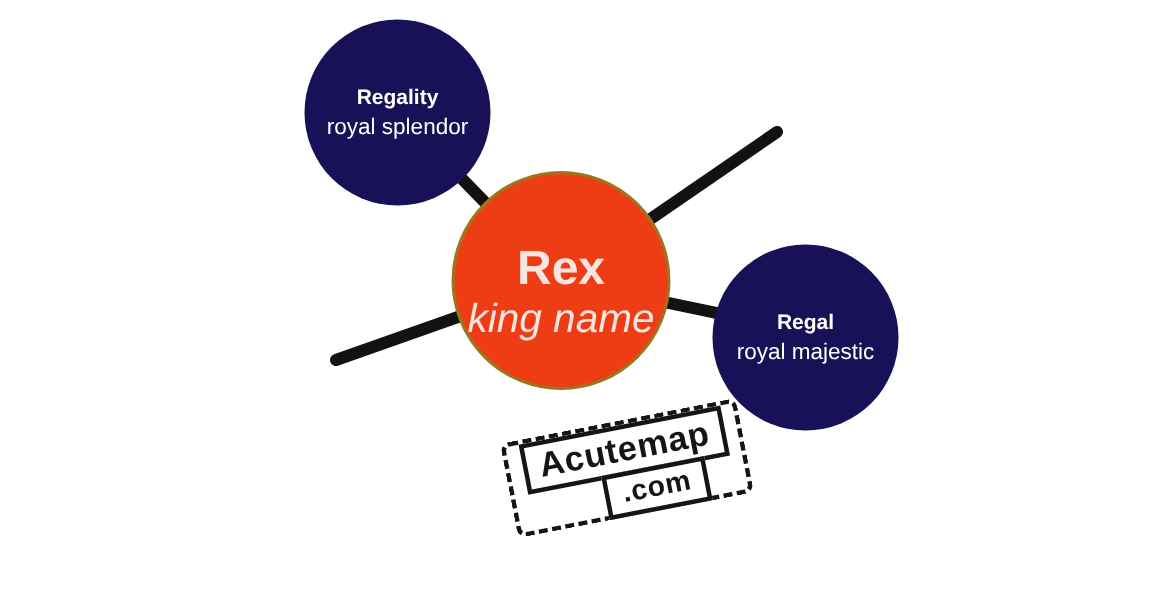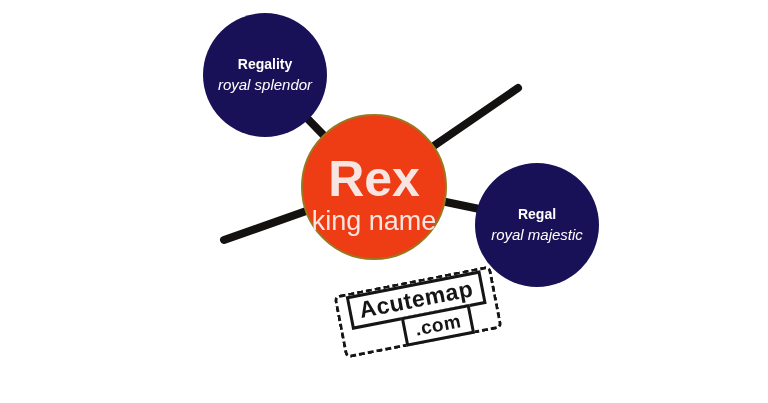--- a/index.html
+++ b/index.html
@@ -26,40 +26,40 @@
     border-radius: 50%;
     background: var(--node-fill, #191157);
     color: var(--node-text, #fff);
     display: flex; flex-direction: column;
     align-items: center; justify-content: center;
     text-align: center;
     padding: 4px;
     box-sizing: border-box;
   }
   .node-title { font-size: 14px; font-weight: 700; line-height: 1.25; }
-  .node-sub   { font-size: 15px; font-style: italic; line-height: 1.3; margin-top: 1px; }
+  .node-sub   { font-size: 15px; line-height: 1.3; margin-top: 1px; }
   .node-tl { left: 203px; top: 13px;  width: 124px; height: 124px; }
   .node-tr { left: 456px; top: 26px;  width: 124px; height: 124px; }
   .node-bl { left: 164px; top: 180px; width: 120px; height: 120px; }
   .node-br { left: 475px; top: 163px; width: 124px; height: 124px; }
   .center-node {
     position: absolute;
     left: 301px; top: 114px;
     width: 146px; height: 146px;
     border-radius: 50%;
     background: var(--center-fill, #ee3d15);
     border: 2px solid var(--center-ring, #9a771f);
     box-sizing: border-box;
     color: var(--center-text, #f8e4e0);
     display: flex; flex-direction: column;
     align-items: center; justify-content: center;
     text-align: center;
   }
-  .center-title { font-size: 50px; font-weight: 700; line-height: 1.05; margin-top: 16px; }
-  .center-sub   { font-size: 27px; font-weight: 400; line-height: 1.2; margin-top: 0; }
+  .center-title { font-size: 32px; font-weight: 700; line-height: 1.05; margin-top: 16px; }
+  .center-sub   { font-size: 27px; font-weight: 400; line-height: 1.2; margin-top: 0; font-style: italic; }
   .stamp {
     position: absolute;
     left: 338px; top: 280px;
     width: 160px; height: 64px;
     transform: rotate(-11deg);
     color: var(--stamp-ink, #151515);
   }
   .stamp-outer {
     position: absolute;
     left: 0; top: 0; right: 0; bottom: 0;

